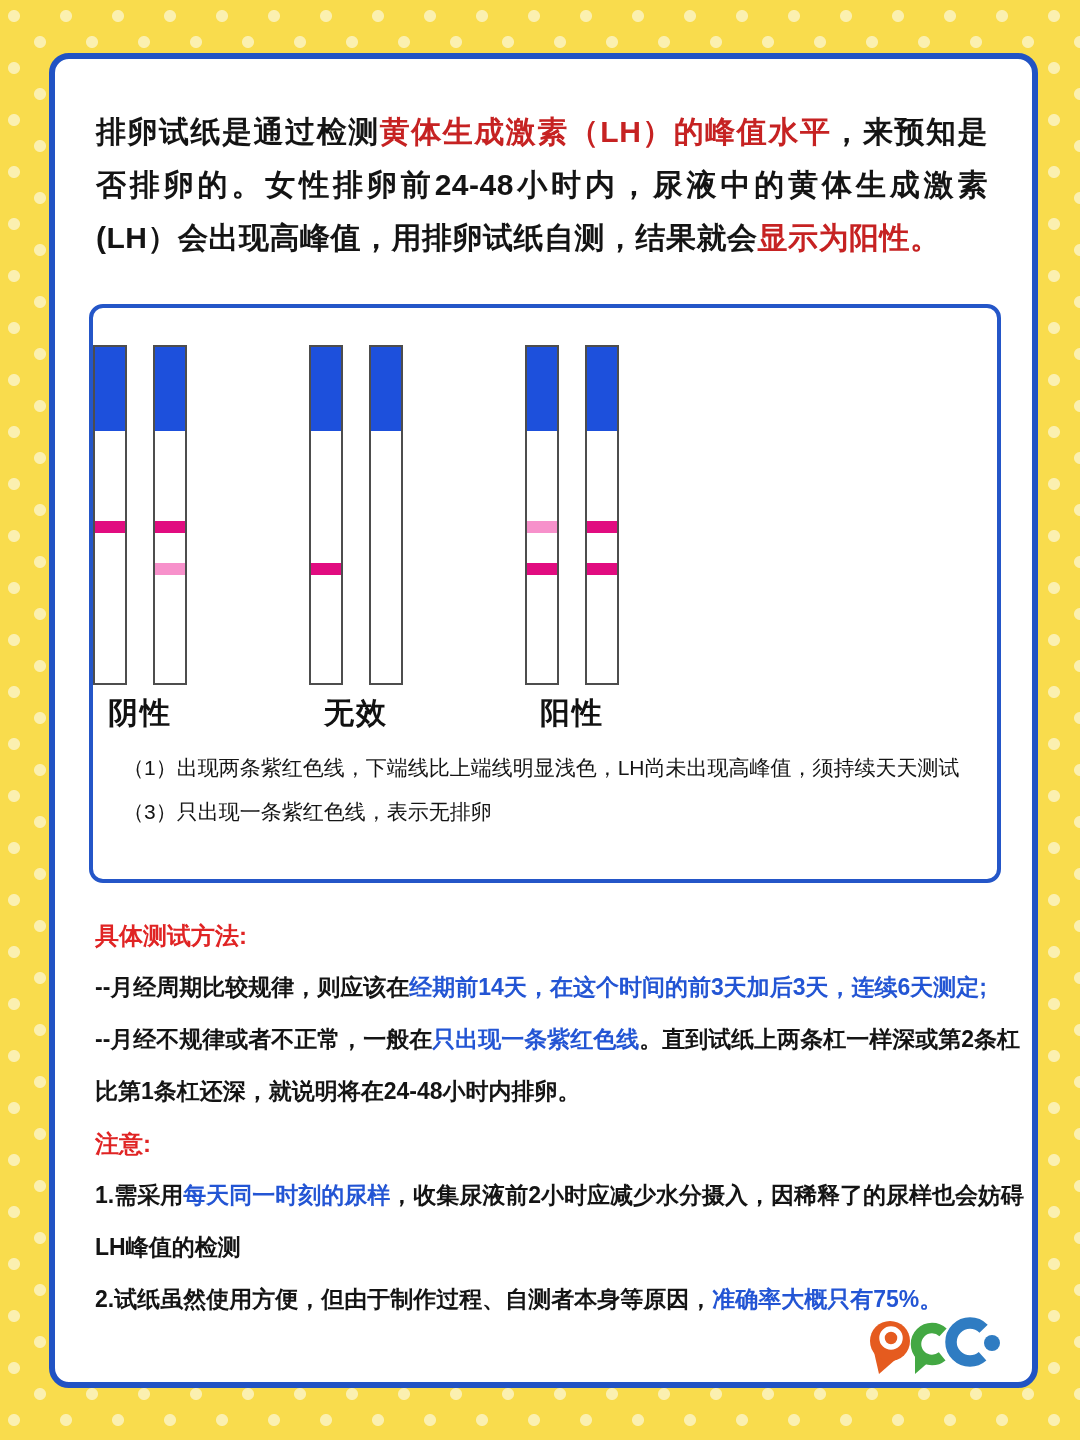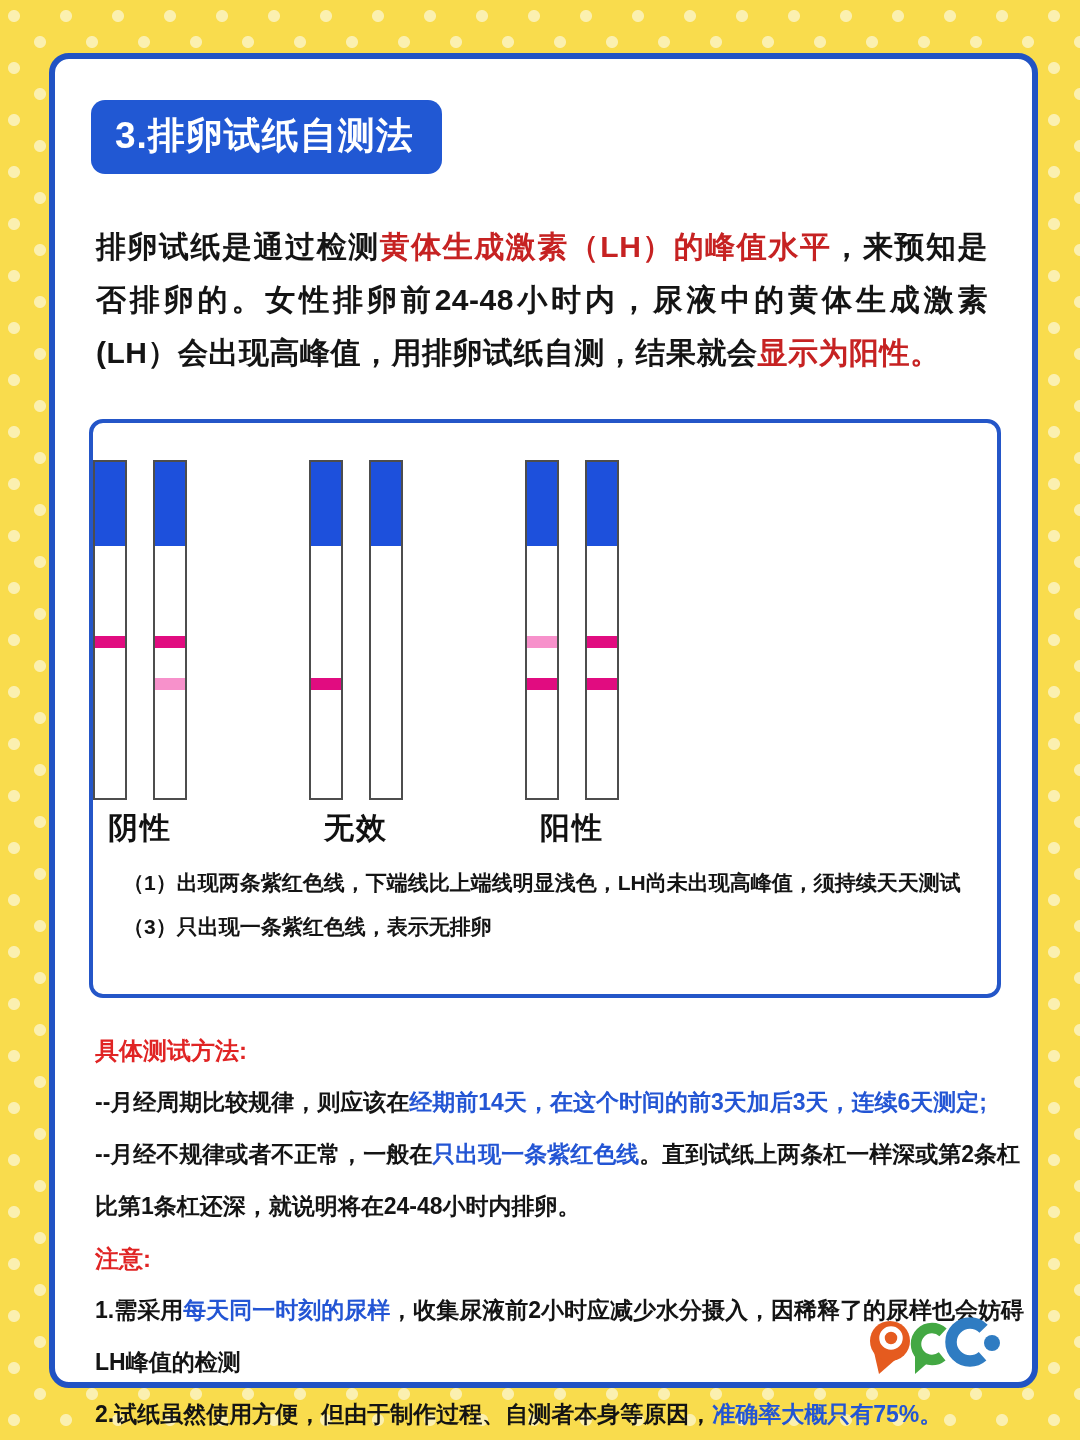--- a/index.html
+++ b/index.html
@@ -81,21 +81,21 @@
     margin-top:8px;
     font-size:30px;
     letter-spacing:2px;
     color:#111;
   }
   .notes{margin:12px 0 0 30px;}
   .notes p{
     margin:0;
     font-size:21px;
     line-height:44px;
-    font-weight:700;
+    font-weight:400;
     white-space:nowrap;
   }
   .circled{position:relative;display:inline-block;}
   .circle-svg{
     position:absolute;
     left:-16px;top:-16px;
     width:calc(100% + 44px);
     height:74px;
     overflow:visible;
     pointer-events:none;
@@ -113,23 +113,20 @@
     font-weight:700;
   }
   .logo{position:absolute;right:32px;bottom:6px;width:132px;height:60px;}
 </style>
 </head>
 <body>
 
 <div class="page">
   <div class="card">
 
-    <div class="badge">
-      <span>3.排卵试纸自测法</span>
-    </div>
 
     <p class="intro"><span>排卵试纸是通过检测</span><span class="red-inline">黄体生成激素（LH）的峰值水平</span><span>，来预知是否排卵的。女性排卵前24-48小时内，尿液中的黄体生成激素(LH）会出现高峰值，用排卵试纸自测，结果就会</span><span class="red-inline">显示为阳性。</span></p>
 
     <div class="diagram-box">
       <div class="strip-row">
 
         <div class="strip-group">
           <div class="strip-pair">
             <div class="strip">
                 <div class="strip-blue"></div>

